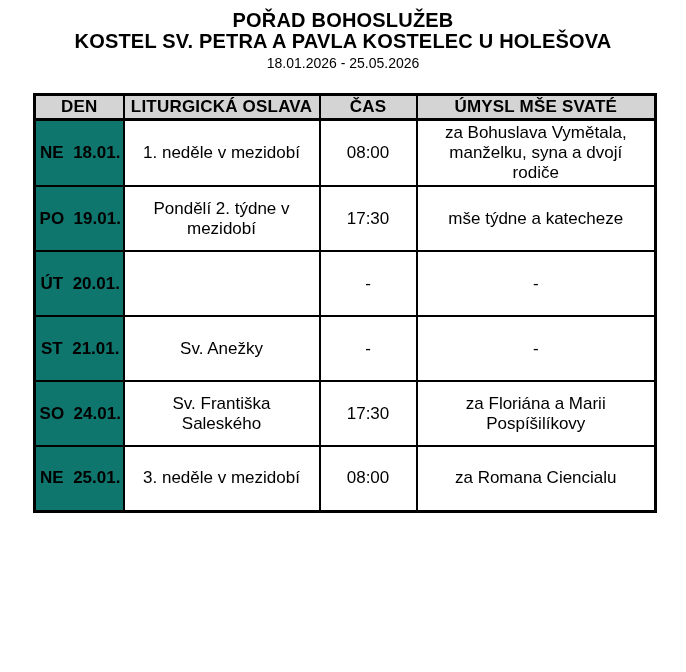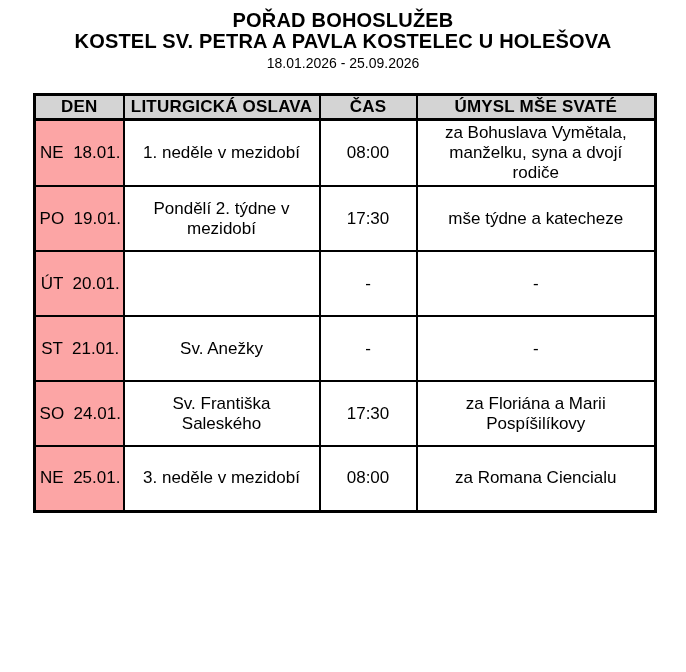--- a/index.html
+++ b/index.html
@@ -51,22 +51,22 @@
     font-weight: bold;
     height: 18px;
     padding: 1px 0;
     border-bottom: 3px solid #000000;
     letter-spacing: 0.2px;
   }
   table.schedule tr.data-row {
     height: 65px;
   }
   td.day-cell {
-    background: #fca5a5;
-    font-weight: normal;
+    background: #0f766e;
+    font-weight: bold;
     text-align: left;
     padding-left: 3px;
     white-space: pre;
   }
   td.celebration-cell {
     padding: 2px 17px;
   }
   td.time-cell {
     padding: 2px 4px;
   }
@@ -75,21 +75,21 @@
   }
 </style>
 </head>
 <body>
 
 <div class="page">
 
   <div class="doc-header">
     <div class="title-line">POŘAD BOHOSLUŽEB</div>
     <div class="title-line">KOSTEL SV. PETRA A PAVLA KOSTELEC U HOLEŠOVA</div>
-    <div class="date-line">18.01.2026 - 25.09.2026</div>
+    <div class="date-line">18.01.2026 - 25.05.2026</div>
   </div>
 
   <table class="schedule">
     <colgroup>
       <col style="width: 89px;">
       <col style="width: 196px;">
       <col style="width: 97px;">
       <col style="width: 239px;">
     </colgroup>
     <thead>

